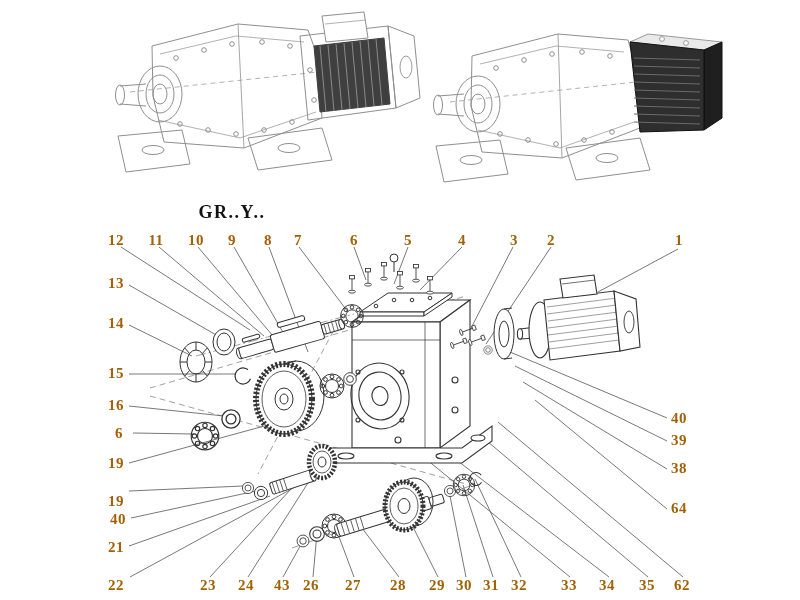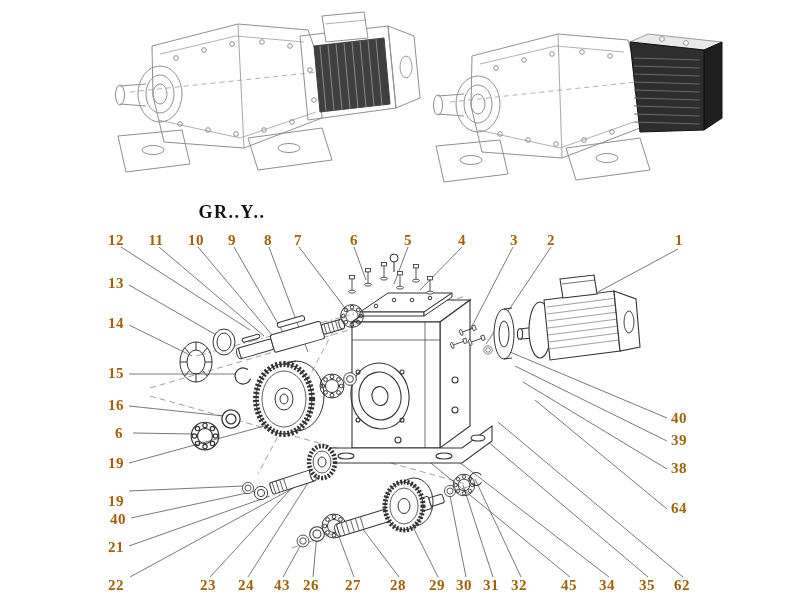--- a/index.html
+++ b/index.html
@@ -425,21 +425,21 @@
   <span class="co" style="left:208px;top:585px">23</span>
   <span class="co" style="left:246px;top:585px">24</span>
   <span class="co" style="left:282px;top:585px">43</span>
   <span class="co" style="left:311px;top:585px">26</span>
   <span class="co" style="left:353px;top:585px">27</span>
   <span class="co" style="left:398px;top:585px">28</span>
   <span class="co" style="left:437px;top:585px">29</span>
   <span class="co" style="left:464px;top:585px">30</span>
   <span class="co" style="left:491px;top:585px">31</span>
   <span class="co" style="left:519px;top:585px">32</span>
-  <span class="co" style="left:569px;top:585px">45</span>
+  <span class="co" style="left:569px;top:585px">33</span>
   <span class="co" style="left:607px;top:585px">34</span>
   <span class="co" style="left:647px;top:585px">35</span>
   <span class="co" style="left:682px;top:585px">62</span>
 
   <span class="co" style="left:679px;top:418px">40</span>
   <span class="co" style="left:679px;top:440px">39</span>
   <span class="co" style="left:679px;top:468px">38</span>
   <span class="co" style="left:679px;top:508px">64</span>
 </div>
 

